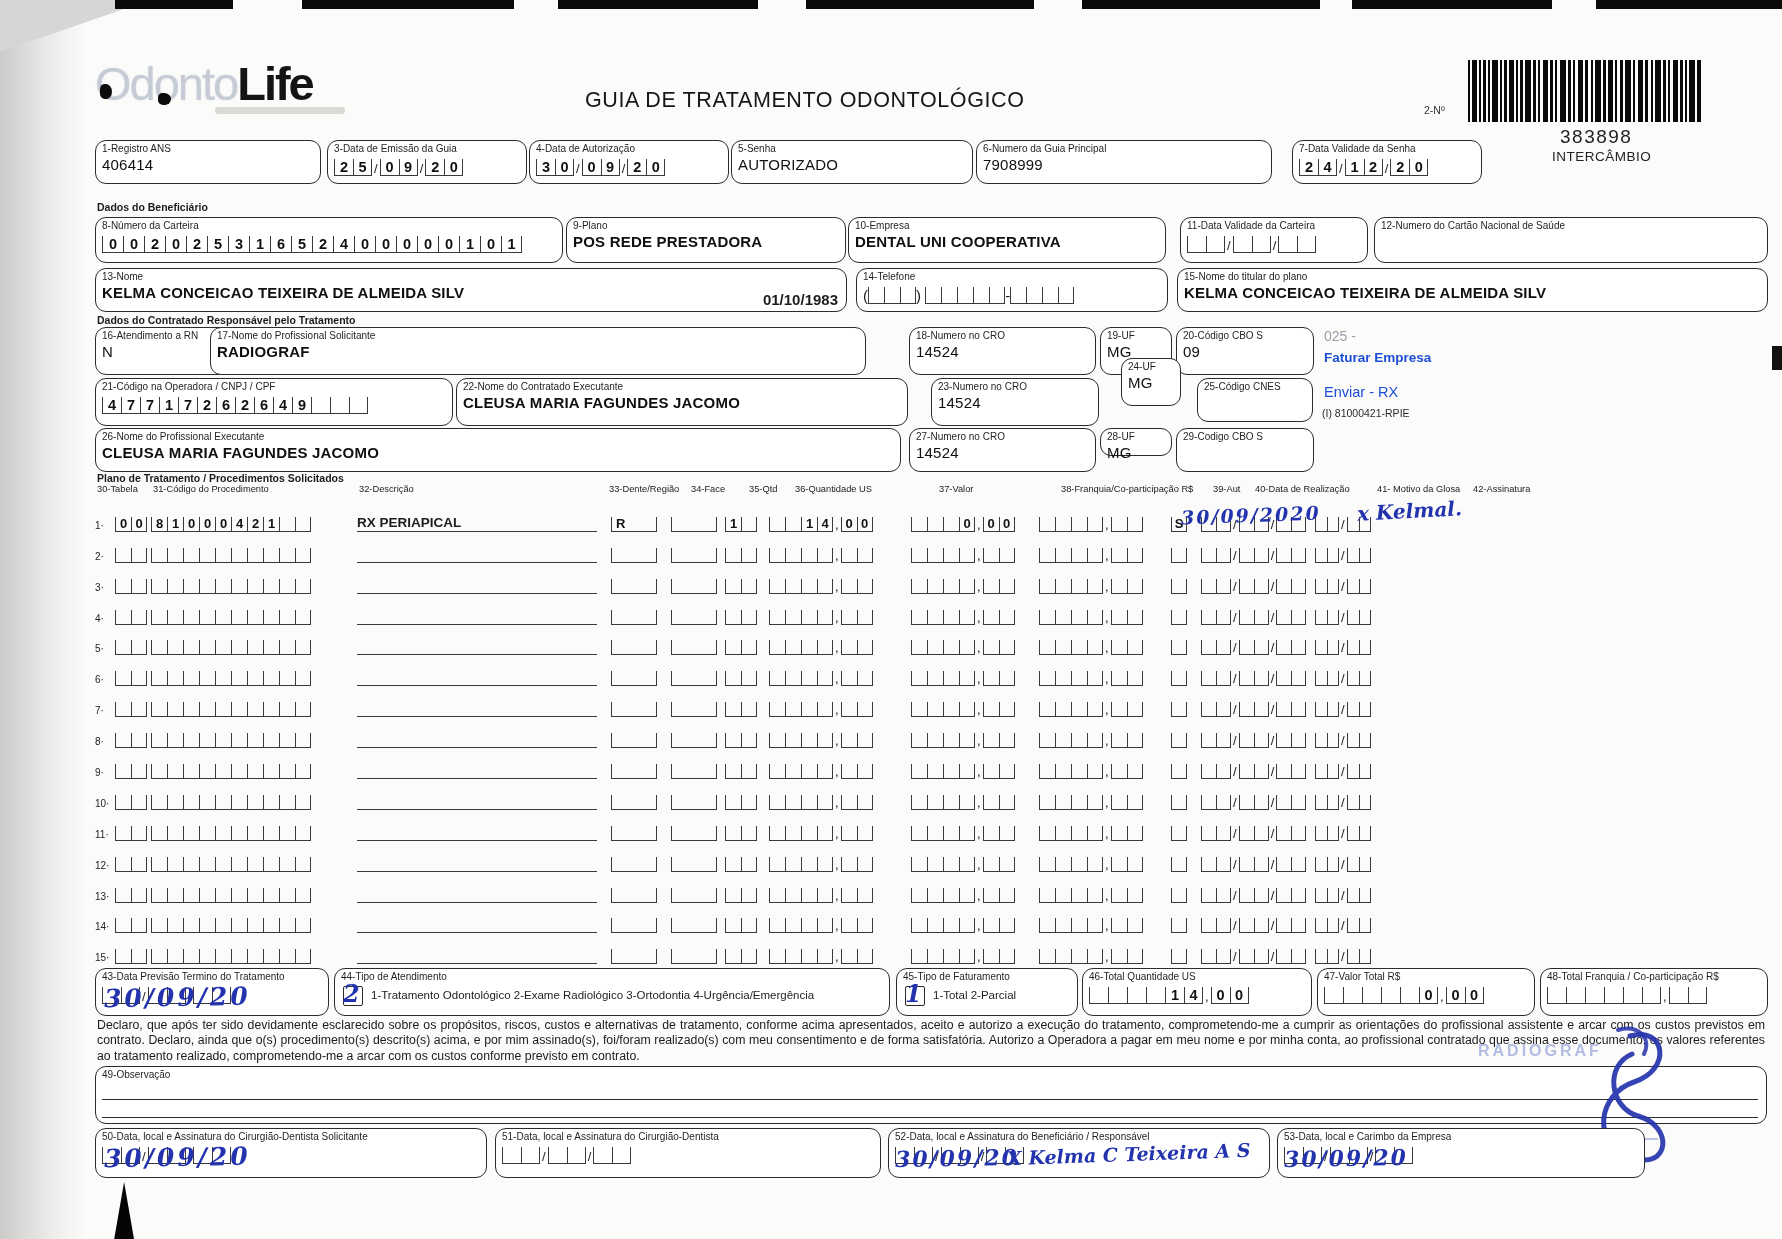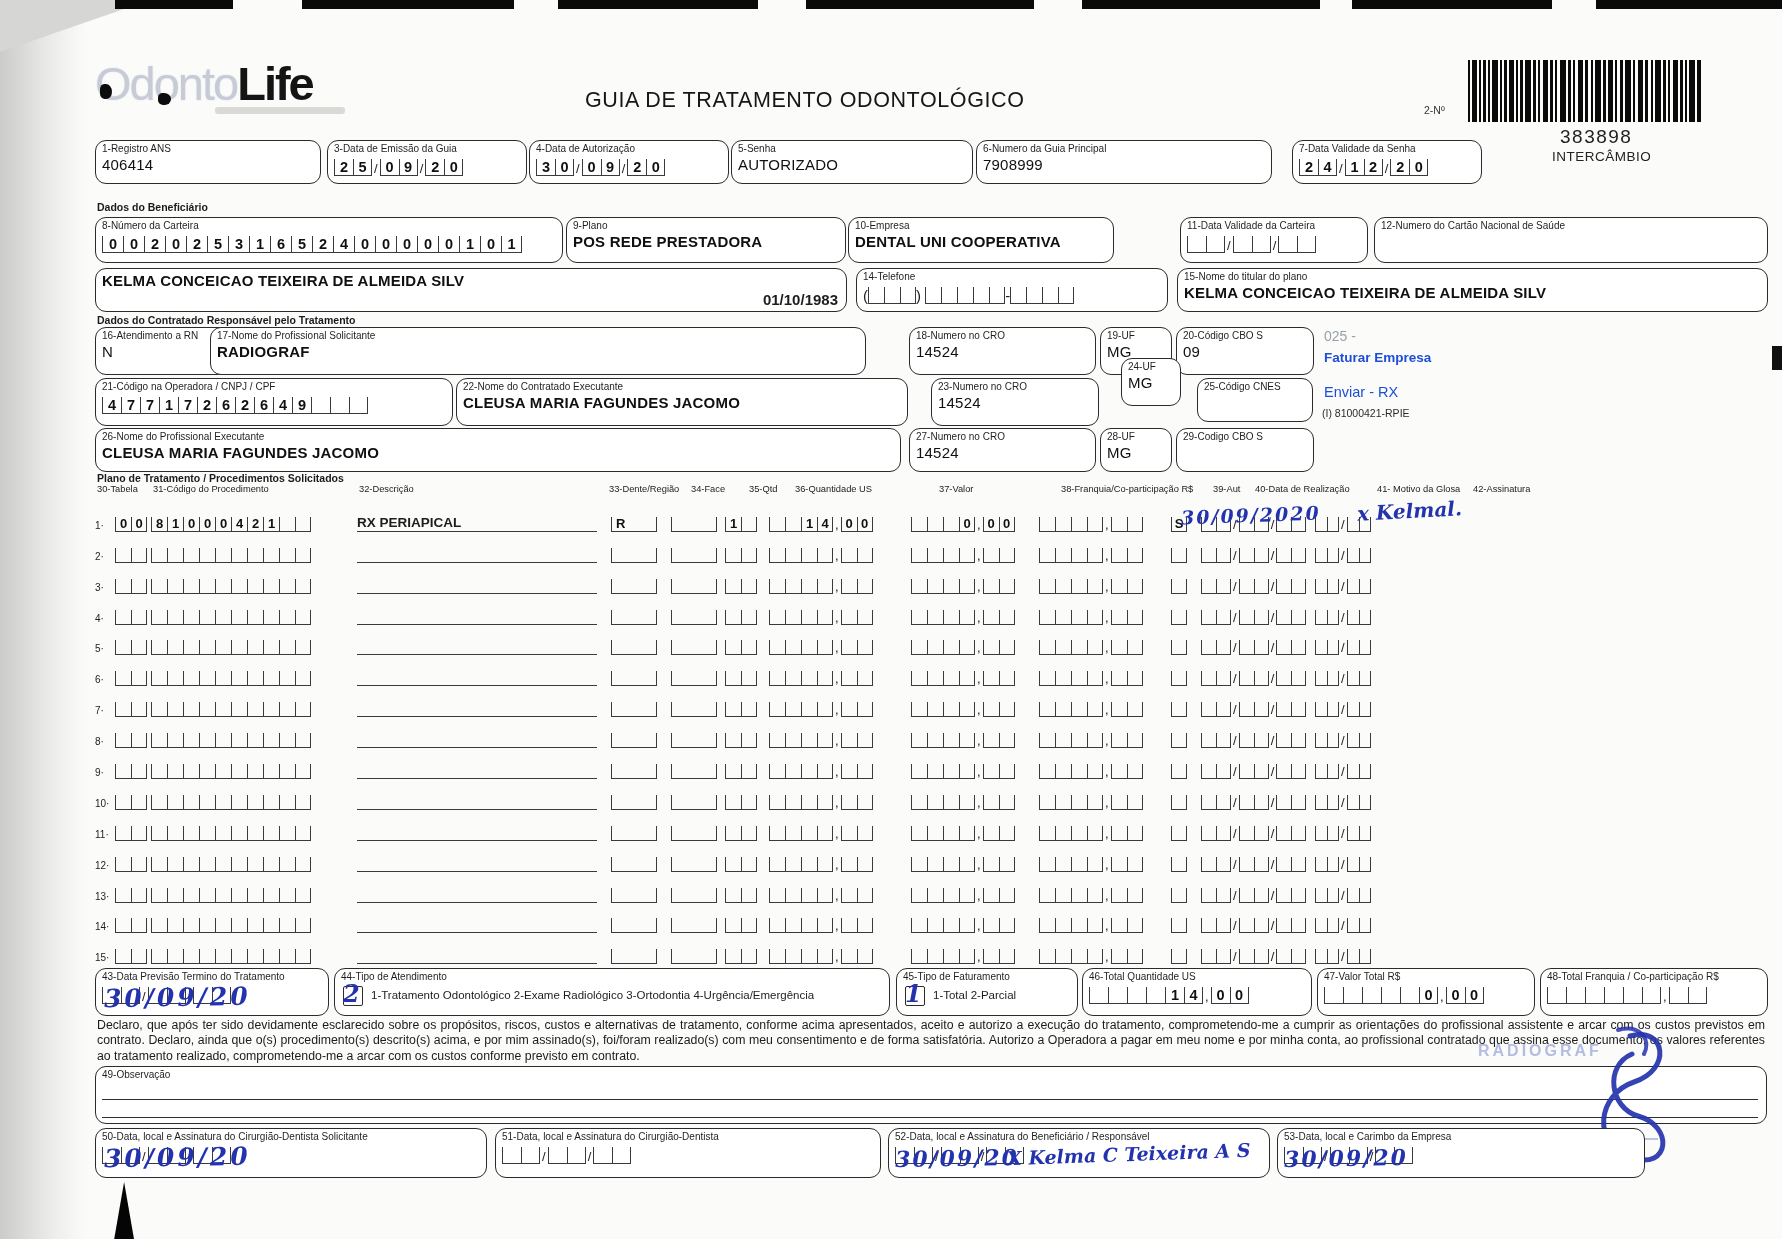--- a/index.html
+++ b/index.html
@@ -265,21 +265,21 @@
         <span class="cc">1</span>
         <span class="cc">0</span>
         <span class="cc">1</span>
       </span>
     </span>
 </div>
 <div class="box" style="left:566px;top:217px;width:280px;height:46px">
   <span class="lbl">9-Plano</span>
   <span class="val">POS REDE PRESTADORA</span>
 </div>
-<div class="box" style="left:848px;top:217px;width:266px;height:46px">
+<div class="box" style="left:848px;top:217px;width:318px;height:46px">
   <span class="lbl">10-Empresa</span>
   <span class="val">DENTAL UNI  COOPERATIVA</span>
 </div>
 <div class="box" style="left:1180px;top:217px;width:188px;height:46px">
   <span class="lbl">11-Data Validade da Carteira</span>
   <span class="comb mt">
       <span class="cgrp">
         <span class="cc"></span>
         <span class="cc"></span>
       </span>
@@ -294,20 +294,21 @@
         <span class="cc"></span>
       </span>
     </span>
 </div>
 <div class="box" style="left:1374px;top:217px;width:394px;height:46px">
   <span class="lbl">12-Numero do Cartão Nacional de Saúde</span>
   <span class="val"></span>
 </div>
 
 <div class="box" style="left:95px;top:268px;width:752px;height:44px">
+  <span class="lbl">13-Nome</span>
   <span class="val">KELMA CONCEICAO TEIXEIRA DE ALMEIDA SILV</span>
   <span class="nasc">01/10/1983</span>
 </div>
 <div class="box" style="left:856px;top:268px;width:312px;height:44px">
   <span class="lbl">14-Telefone</span>
   <span style="display:inline-flex;align-items:flex-end;margin-top:4px">
     <span class="paren">(</span>
     <span class="comb ph">
         <span class="cgrp">
           <span class="cc"></span>
@@ -407,21 +408,21 @@
 <div class="note-sm" style="left:1322px;top:407px">(I) 81000421-RPIE</div>
 
 <div class="box" style="left:95px;top:428px;width:806px;height:44px">
   <span class="lbl">26-Nome do Profissional Executante</span>
   <span class="val">CLEUSA MARIA FAGUNDES JACOMO</span>
 </div>
 <div class="box" style="left:909px;top:428px;width:187px;height:44px">
   <span class="lbl">27-Numero no CRO</span>
   <span class="val norm">14524</span>
 </div>
-<div class="box" style="left:1100px;top:428px;width:72px;height:44px">
+<div class="box" style="left:1100px;top:428px;width:72px;height:28px">
   <span class="lbl">28-UF</span>
   <span class="val norm">MG</span>
 </div>
 <div class="box" style="left:1176px;top:428px;width:138px;height:44px">
   <span class="lbl">29-Codigo CBO S</span>
   <span class="val"></span>
 </div>
 
 <div class="sec" style="left:97px;top:472px">Plano de Tratamento / Procedimentos Solicitados</div>
 

